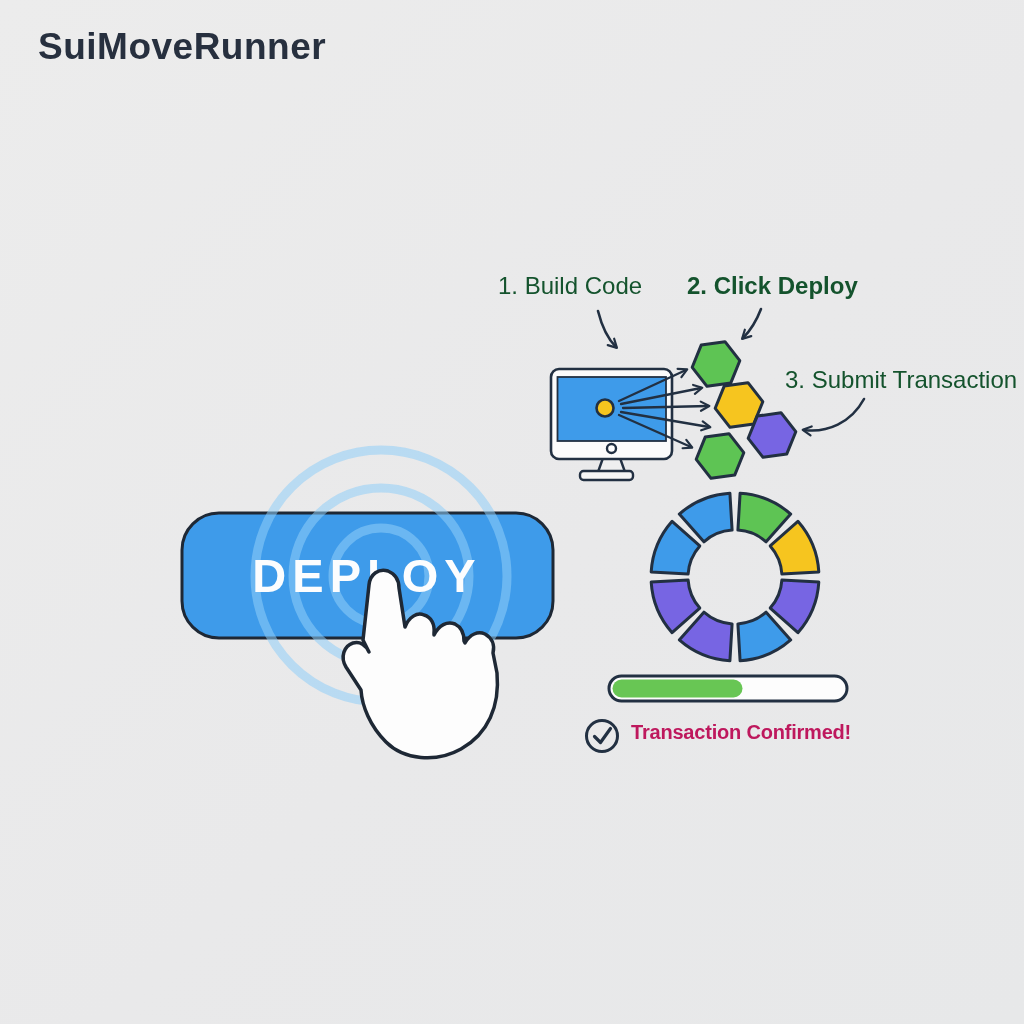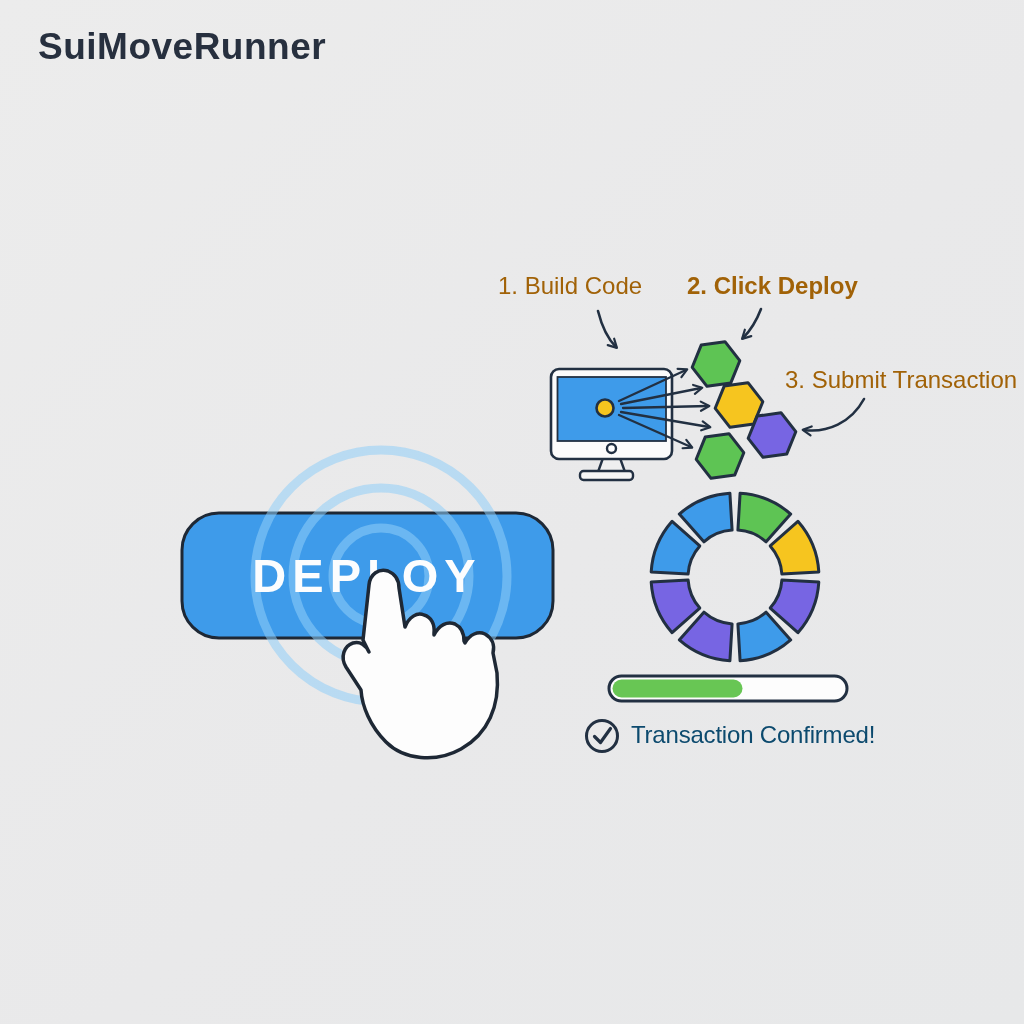--- a/index.html
+++ b/index.html
@@ -8,28 +8,28 @@
     background:linear-gradient(135deg,#ECECEC 0%,#E9E9EA 55%,#E7E8E9 100%);
     font-family:"Liberation Sans", sans-serif;
     color:#263141;
   }
   .abs{position:absolute;}
   .app-title{
     left:38px;top:26px;
     font-size:37px;font-weight:bold;letter-spacing:.5px;color:#27303F;
   }
   .step-label{
-    font-size:24px;font-weight:500;color:#a16207;white-space:nowrap;
+    font-size:24px;font-weight:500;color:#14532d;white-space:nowrap;
   }
   .step-1{left:498px;top:272px;}
   .step-2{left:687px;top:272px;font-weight:bold;}
   .step-3{left:785px;top:366px;text-align:right;}
   .confirm-label{
     left:631px;top:721px;
-    font-size:24px;font-weight:400;letter-spacing:-.2px;color:#0c4a6e;white-space:nowrap;
+    font-size:20px;font-weight:700;letter-spacing:-.2px;color:#be185d;white-space:nowrap;
   }
   svg.canvas{position:absolute;left:0;top:0;}
   .deploy-text{
     font-family:"Liberation Sans", sans-serif;
     font-size:47px;font-weight:bold;letter-spacing:6px;fill:#FCFDFE;
   }
 </style>
 </head>
 <body>
 

